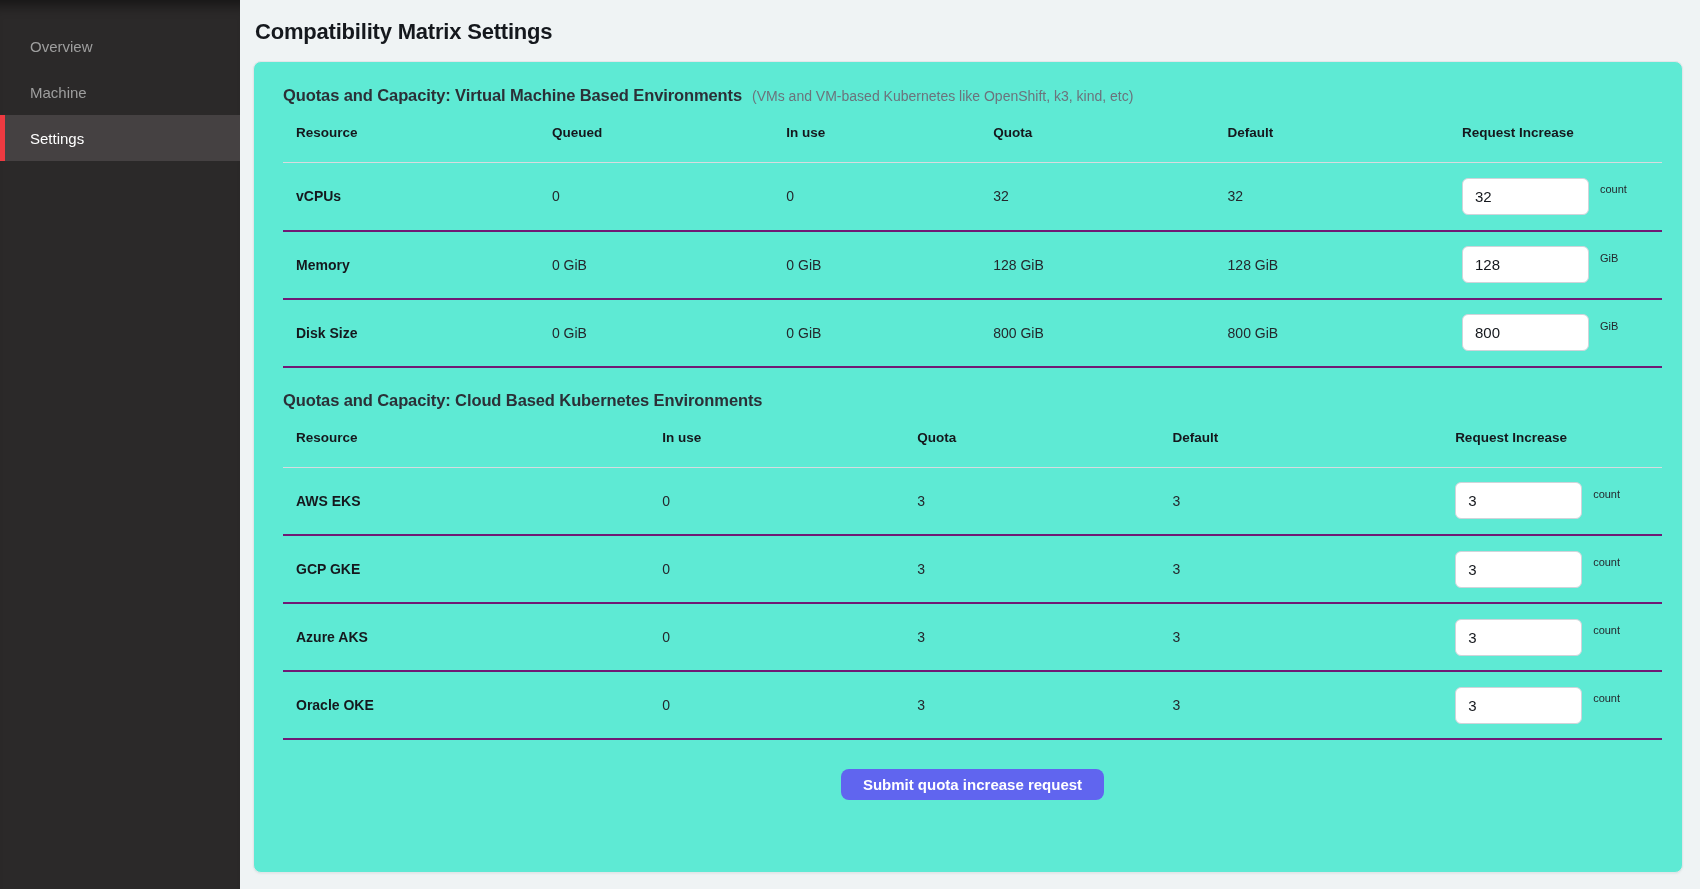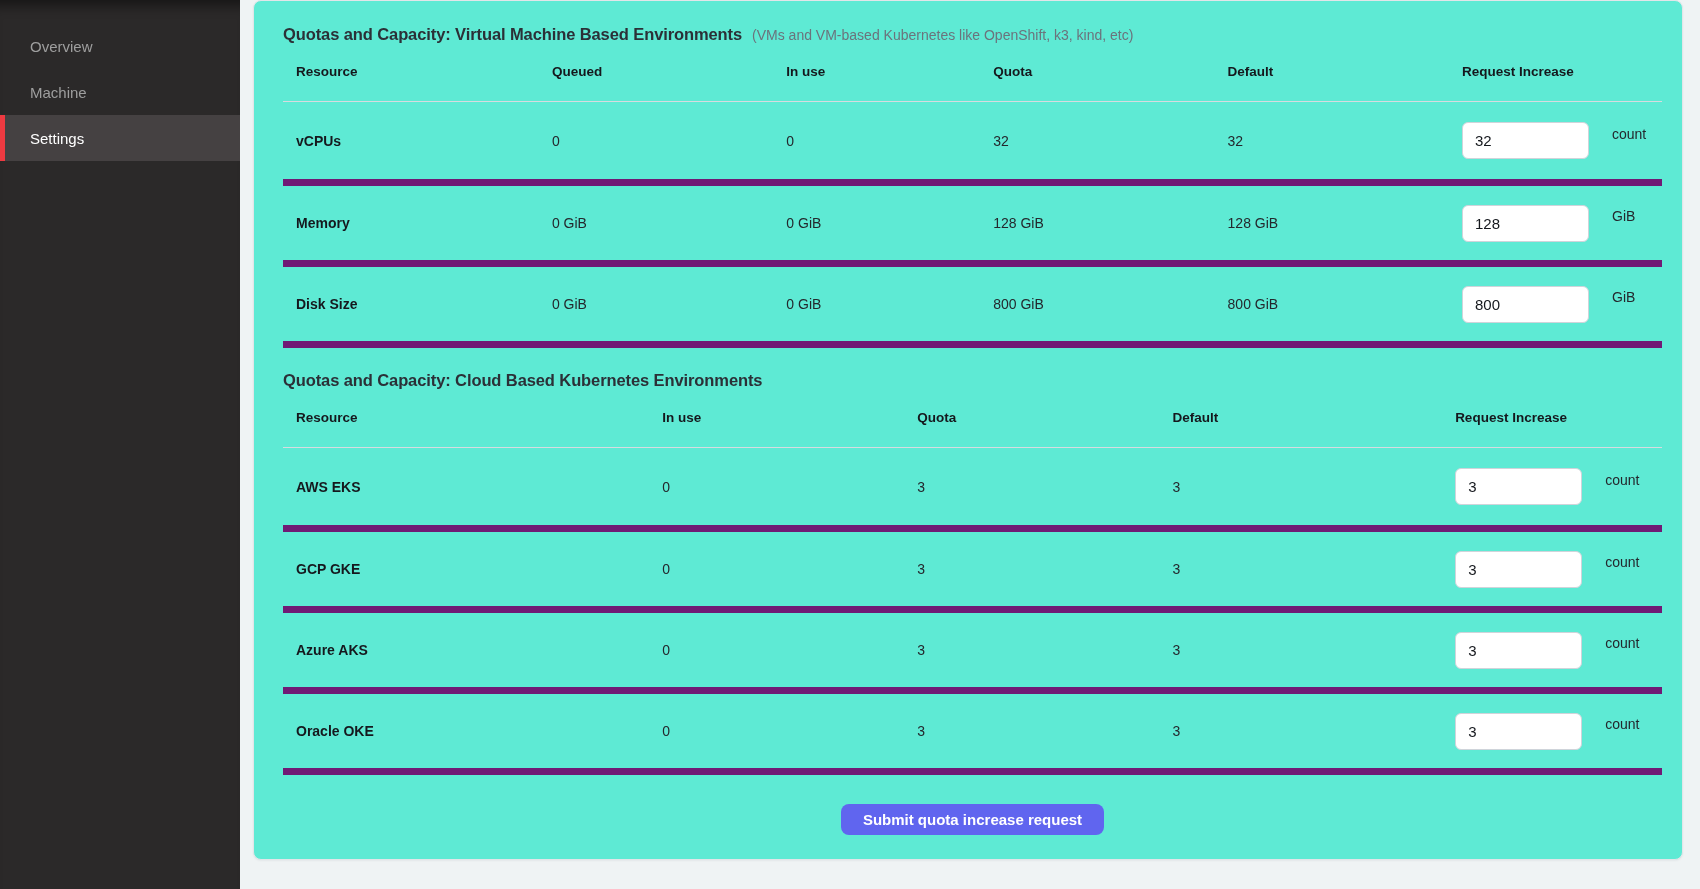--- a/index.html
+++ b/index.html
@@ -60,39 +60,39 @@
   .section-sub { font-size: 14px; color: #6b737c; }
   .section-head.second { margin-top: 23px; }
 
   table { width: 100%; border-collapse: collapse; table-layout: fixed; margin-top: 2px; }
   th {
     text-align: left; font-size: 13.5px; font-weight: 700; color: #15181d;
     padding: 18px 0 22px 0;
     border-bottom: 1px solid #d8dbdf;
   }
   td {
-    height: 81px; vertical-align: middle;
+    height: 68px; vertical-align: middle;
     font-size: 14px; color: #24282d;
-    border-bottom: 7px solid #701a75;
+    border-bottom: 2px solid #701a75;
     padding: 0;
   }
   th:first-child, td:first-child { padding-left: 13px; }
   td.resource { font-weight: 700; color: #15181d; }
 
   .request-cell { display: flex; align-items: center; }
   .qinput {
     width: 127px; height: 37px;
     border: 1px solid #cfd4da; border-radius: 6px;
     padding: 0 12px;
     font-size: 15px; color: #15181d;
     font-family: "Liberation Sans", sans-serif;
     background: #fff;
     outline: none;
   }
-  .unit { font-size: 14px; color: #24282d; margin-left: 23px; position: relative; top: -7px; }
+  .unit { font-size: 11px; color: #24282d; margin-left: 11px; position: relative; top: -7px; }
 
   .submit-row { display: flex; justify-content: center; margin-top: 29px; }
   .submit-btn {
     background: #6065ef; color: #ffffff;
     border: none; border-radius: 8px;
     height: 31px; padding: 0 22px;
     font-size: 15px; font-weight: 700;
     font-family: Liberation Sans, sans-serif;
     cursor: pointer;
   }
@@ -109,20 +109,21 @@
       <span>Machine</span>
     </div>
     <div class="nav-item active">
       <span class="active-bar"></span>
       <span>Settings</span>
     </div>
   </nav>
 </aside>
 
 <main class="main">
+  <h1 class="page-title">Compatibility Matrix Settings</h1>
 
   <div class="card">
 
     <div class="section-head">
       <h2>Quotas and Capacity: Virtual Machine Based Environments</h2>
       <span class="section-sub">(VMs and VM-based Kubernetes like OpenShift, k3, kind, etc)</span>
     </div>
 
     <table>
       <colgroup>

